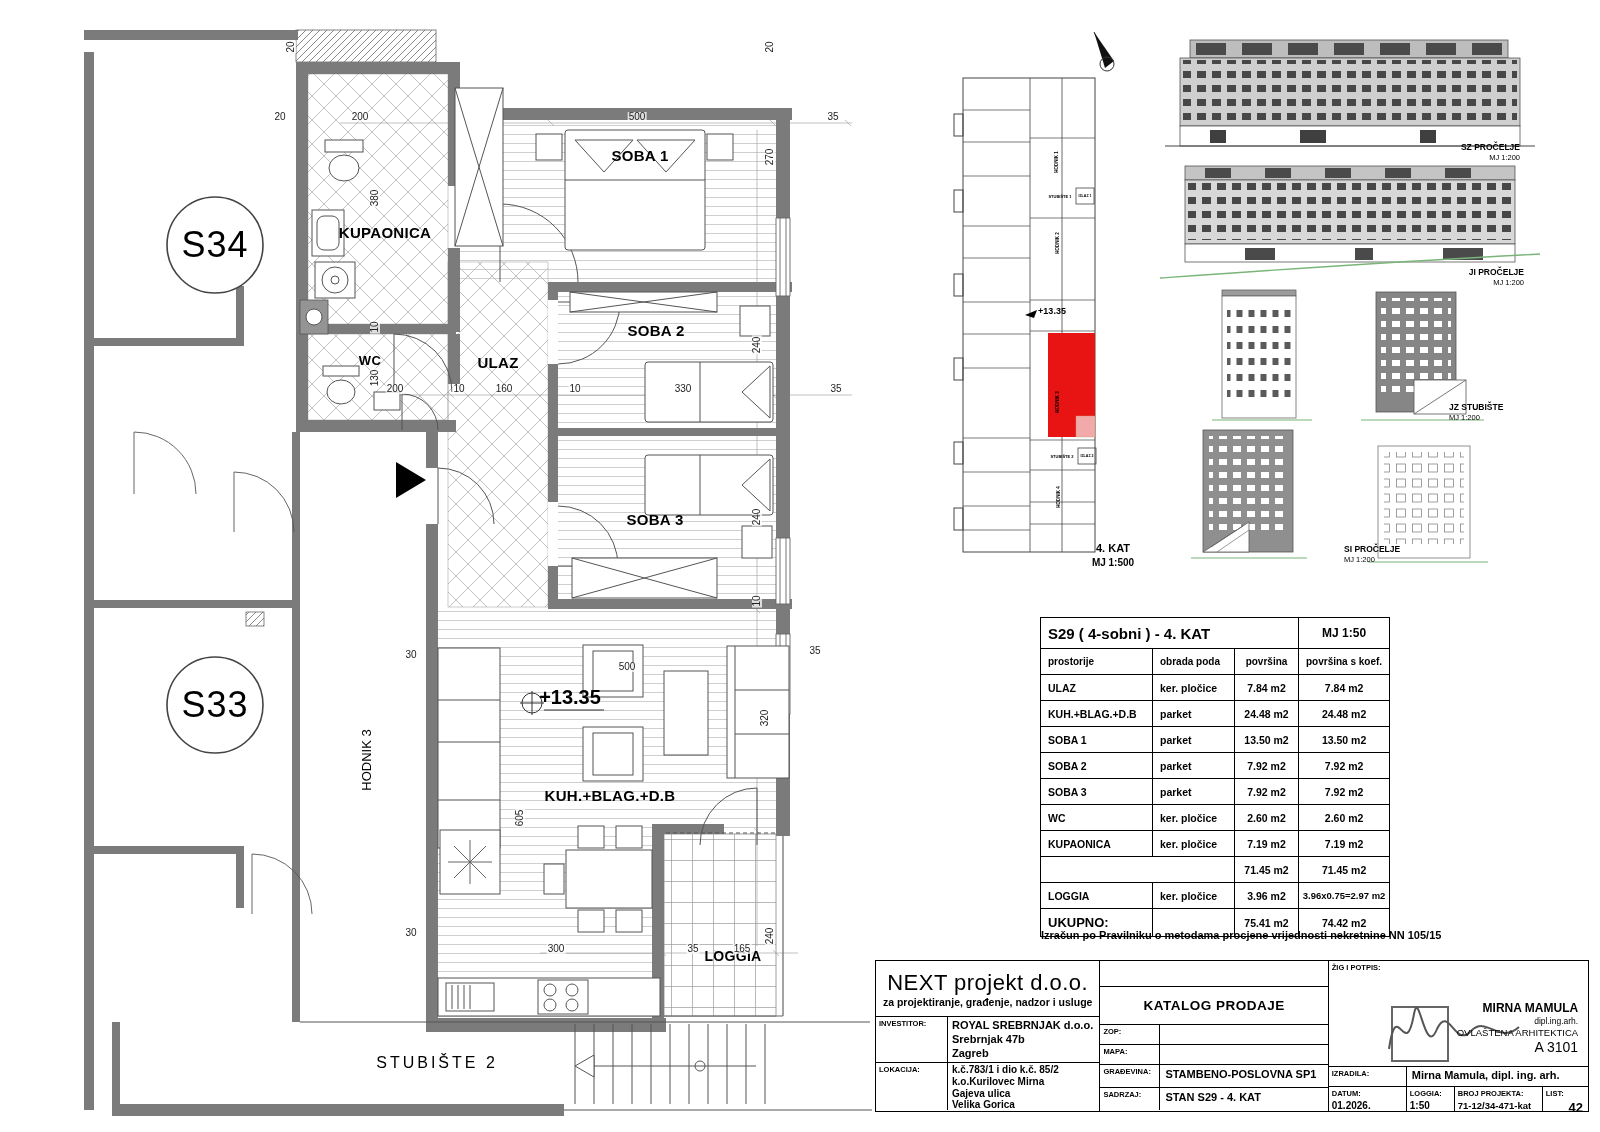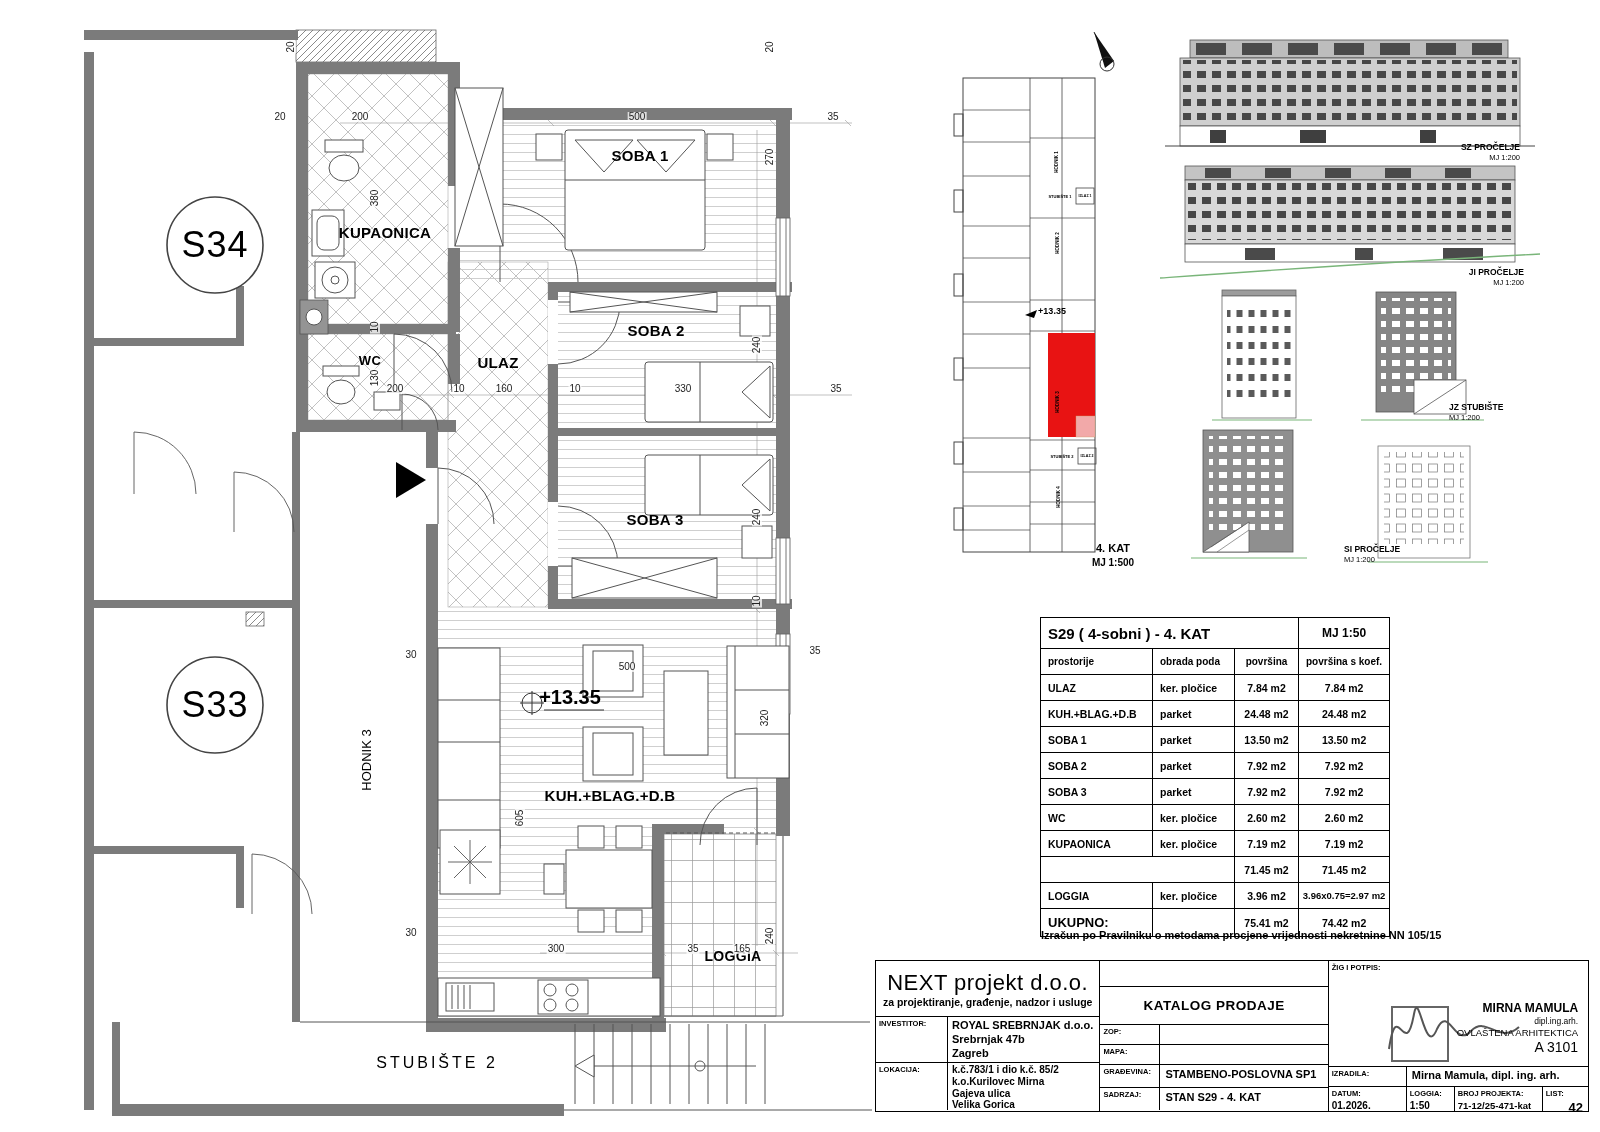--- a/index.html
+++ b/index.html
@@ -567,21 +567,21 @@
       <div class="cell" style="width:78px;">
         <div class="lab">DATUM:</div>
         <div class="val" style="padding:0 3px;font-size:10px;">01.2026.</div>
       </div>
       <div class="cell" style="width:48px;">
         <div class="lab">LOGGIA:</div>
         <div class="val" style="padding:0 3px;font-size:10px;">1:50</div>
       </div>
       <div class="cell" style="width:88px;">
         <div class="lab">BROJ PROJEKTA:</div>
-        <div class="val" style="padding:0 3px;font-size:9.5px;">71-12/25-471-kat</div>
+        <div class="val" style="padding:0 3px;font-size:9.5px;">71-12/34-471-kat</div>
       </div>
       <div style="flex:1;">
         <div class="lab">LIST:</div>
         <div class="val" style="padding:0 5px;font-size:13px;text-align:right;">42</div>
       </div>
     </div>
   </div>
 </div>
 
 </div>

